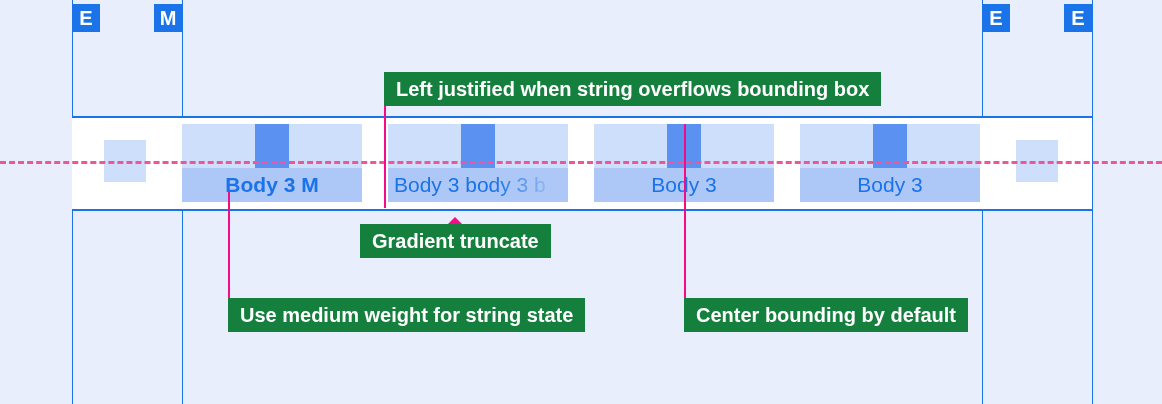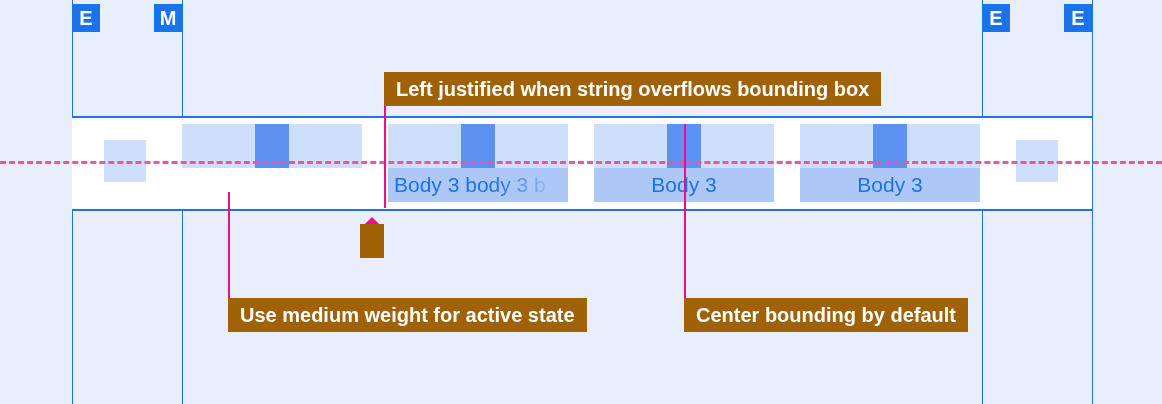--- a/index.html
+++ b/index.html
@@ -120,21 +120,21 @@
     top: 0;
     right: 0;
     width: 74px;
     height: 34px;
     background: linear-gradient(to right, rgba(173,200,247,0), #adc8f7 88%);
   }
 
   
   .chip {
     position: absolute;
-    background: #a16207;
+    background: #15803d;
     color: #ffffff;
     font-size: 20px;
     font-weight: bold;
     line-height: 34px;
     height: 34px;
     padding: 0 12px;
     white-space: nowrap;
     box-sizing: border-box;
   }
   .chip .notch {
@@ -178,20 +178,23 @@
 <div id="endcaps">
     <div class="endcap" style="left: 104px;"></div>
     <div class="endcap" style="left: 1016px;"></div>
   </div>
 
 <div id="tabs">
     <div class="tab" style="left: 182px; width: 180px;">
       <div class="iconbox">
         <div class="glyph"></div>
       </div>
+      <div class="labelbox">
+        <div class="labeltext medium">Body 3 M</div>
+      </div>
     </div>
     <div class="tab" style="left: 388px; width: 180px;">
       <div class="iconbox">
         <div class="glyph"></div>
       </div>
       <div class="labelbox">
         <div class="labeltext leftjust">Body 3 body 3 b</div>
         <div class="fade"></div>
       </div>
     </div>
@@ -211,18 +214,18 @@
         <div class="labeltext">Body 3</div>
       </div>
     </div>
   </div>
 
 <div class="centerline"></div>
 
 <div id="annotations">
     <div class="leader" style="left: 384px; top: 106px; height: 102px;"></div>
     <div class="chip" style="left: 384px; top: 72px;"><span>Left justified when string overflows bounding box</span></div>
-    <div class="chip" style="left: 360px; top: 224px;"><div class="notch"></div></div>
+    <div class="chip" style="left: 360px; top: 224px;"><span>Gradient truncate</span><div class="notch"></div></div>
     <div class="leader" style="left: 228px; top: 192px; height: 106px;"></div>
-    <div class="chip" style="left: 228px; top: 298px;"><span>Use medium weight for active state</span></div>
+    <div class="chip" style="left: 228px; top: 298px;"><span>Use medium weight for string state</span></div>
     <div class="leader" style="left: 684px; top: 124px; height: 174px;"></div>
     <div class="chip" style="left: 684px; top: 298px;"><span>Center bounding by default</span></div>
   </div>
 
 </body></html>

